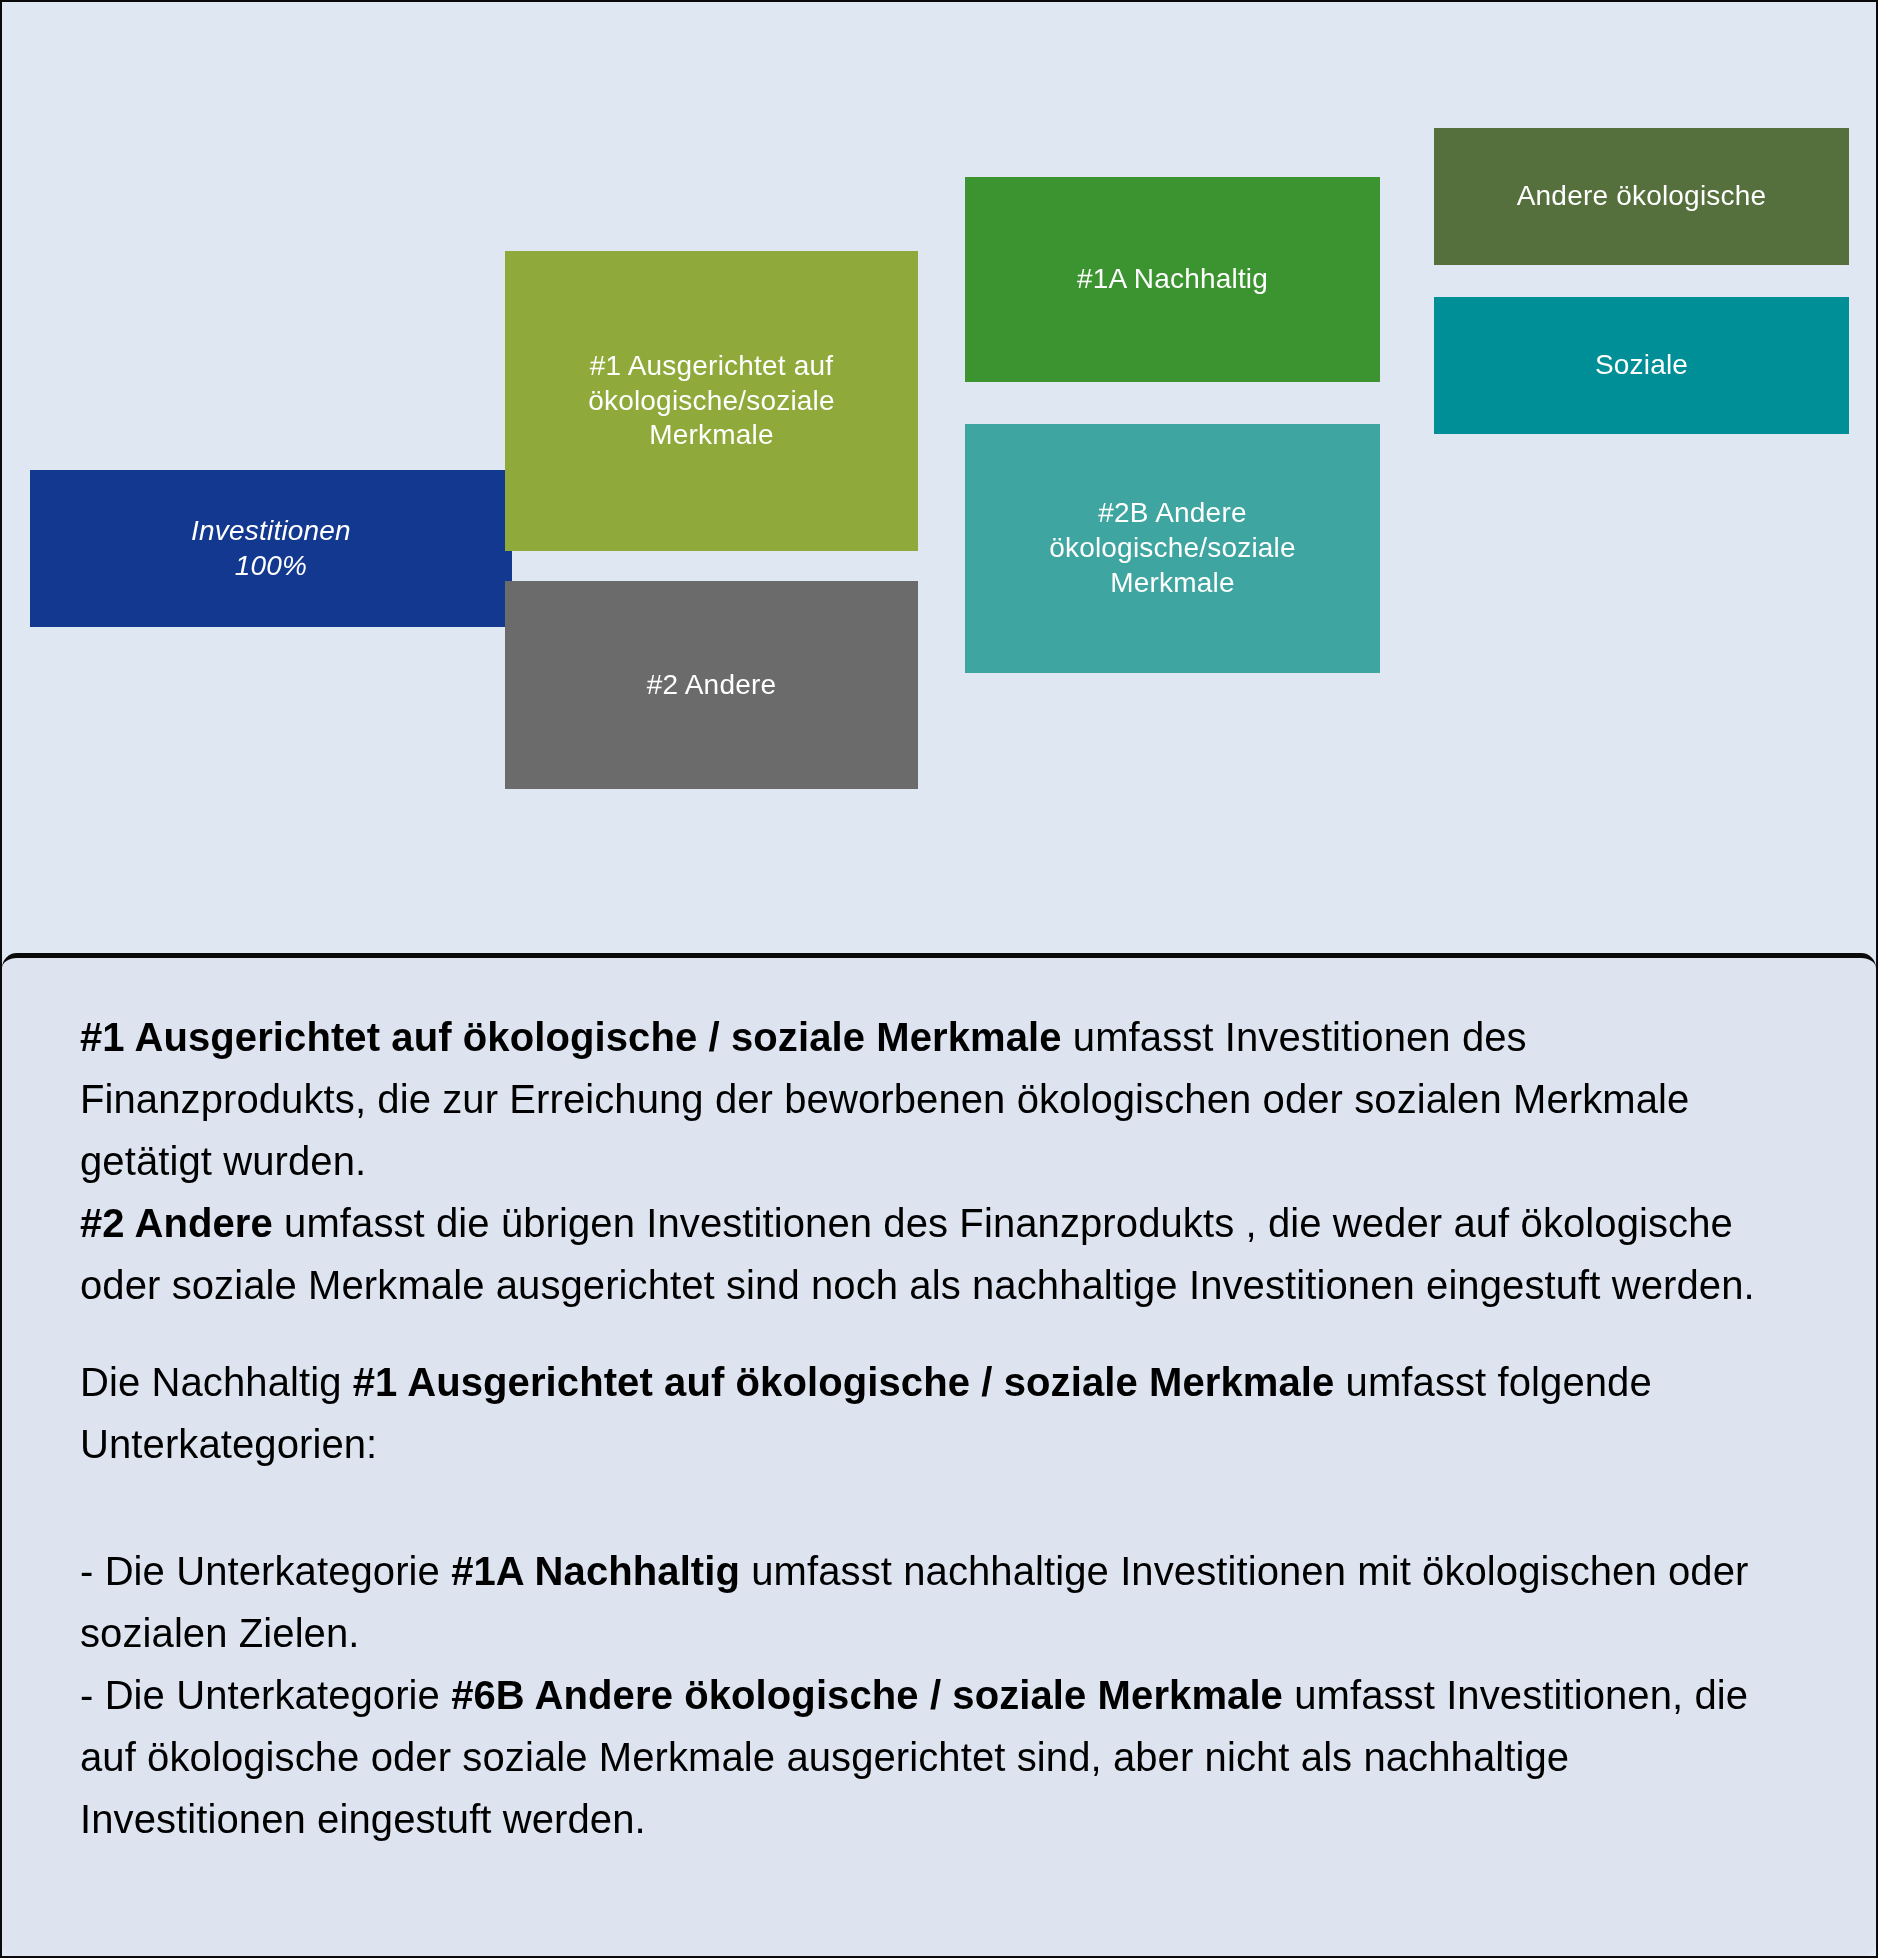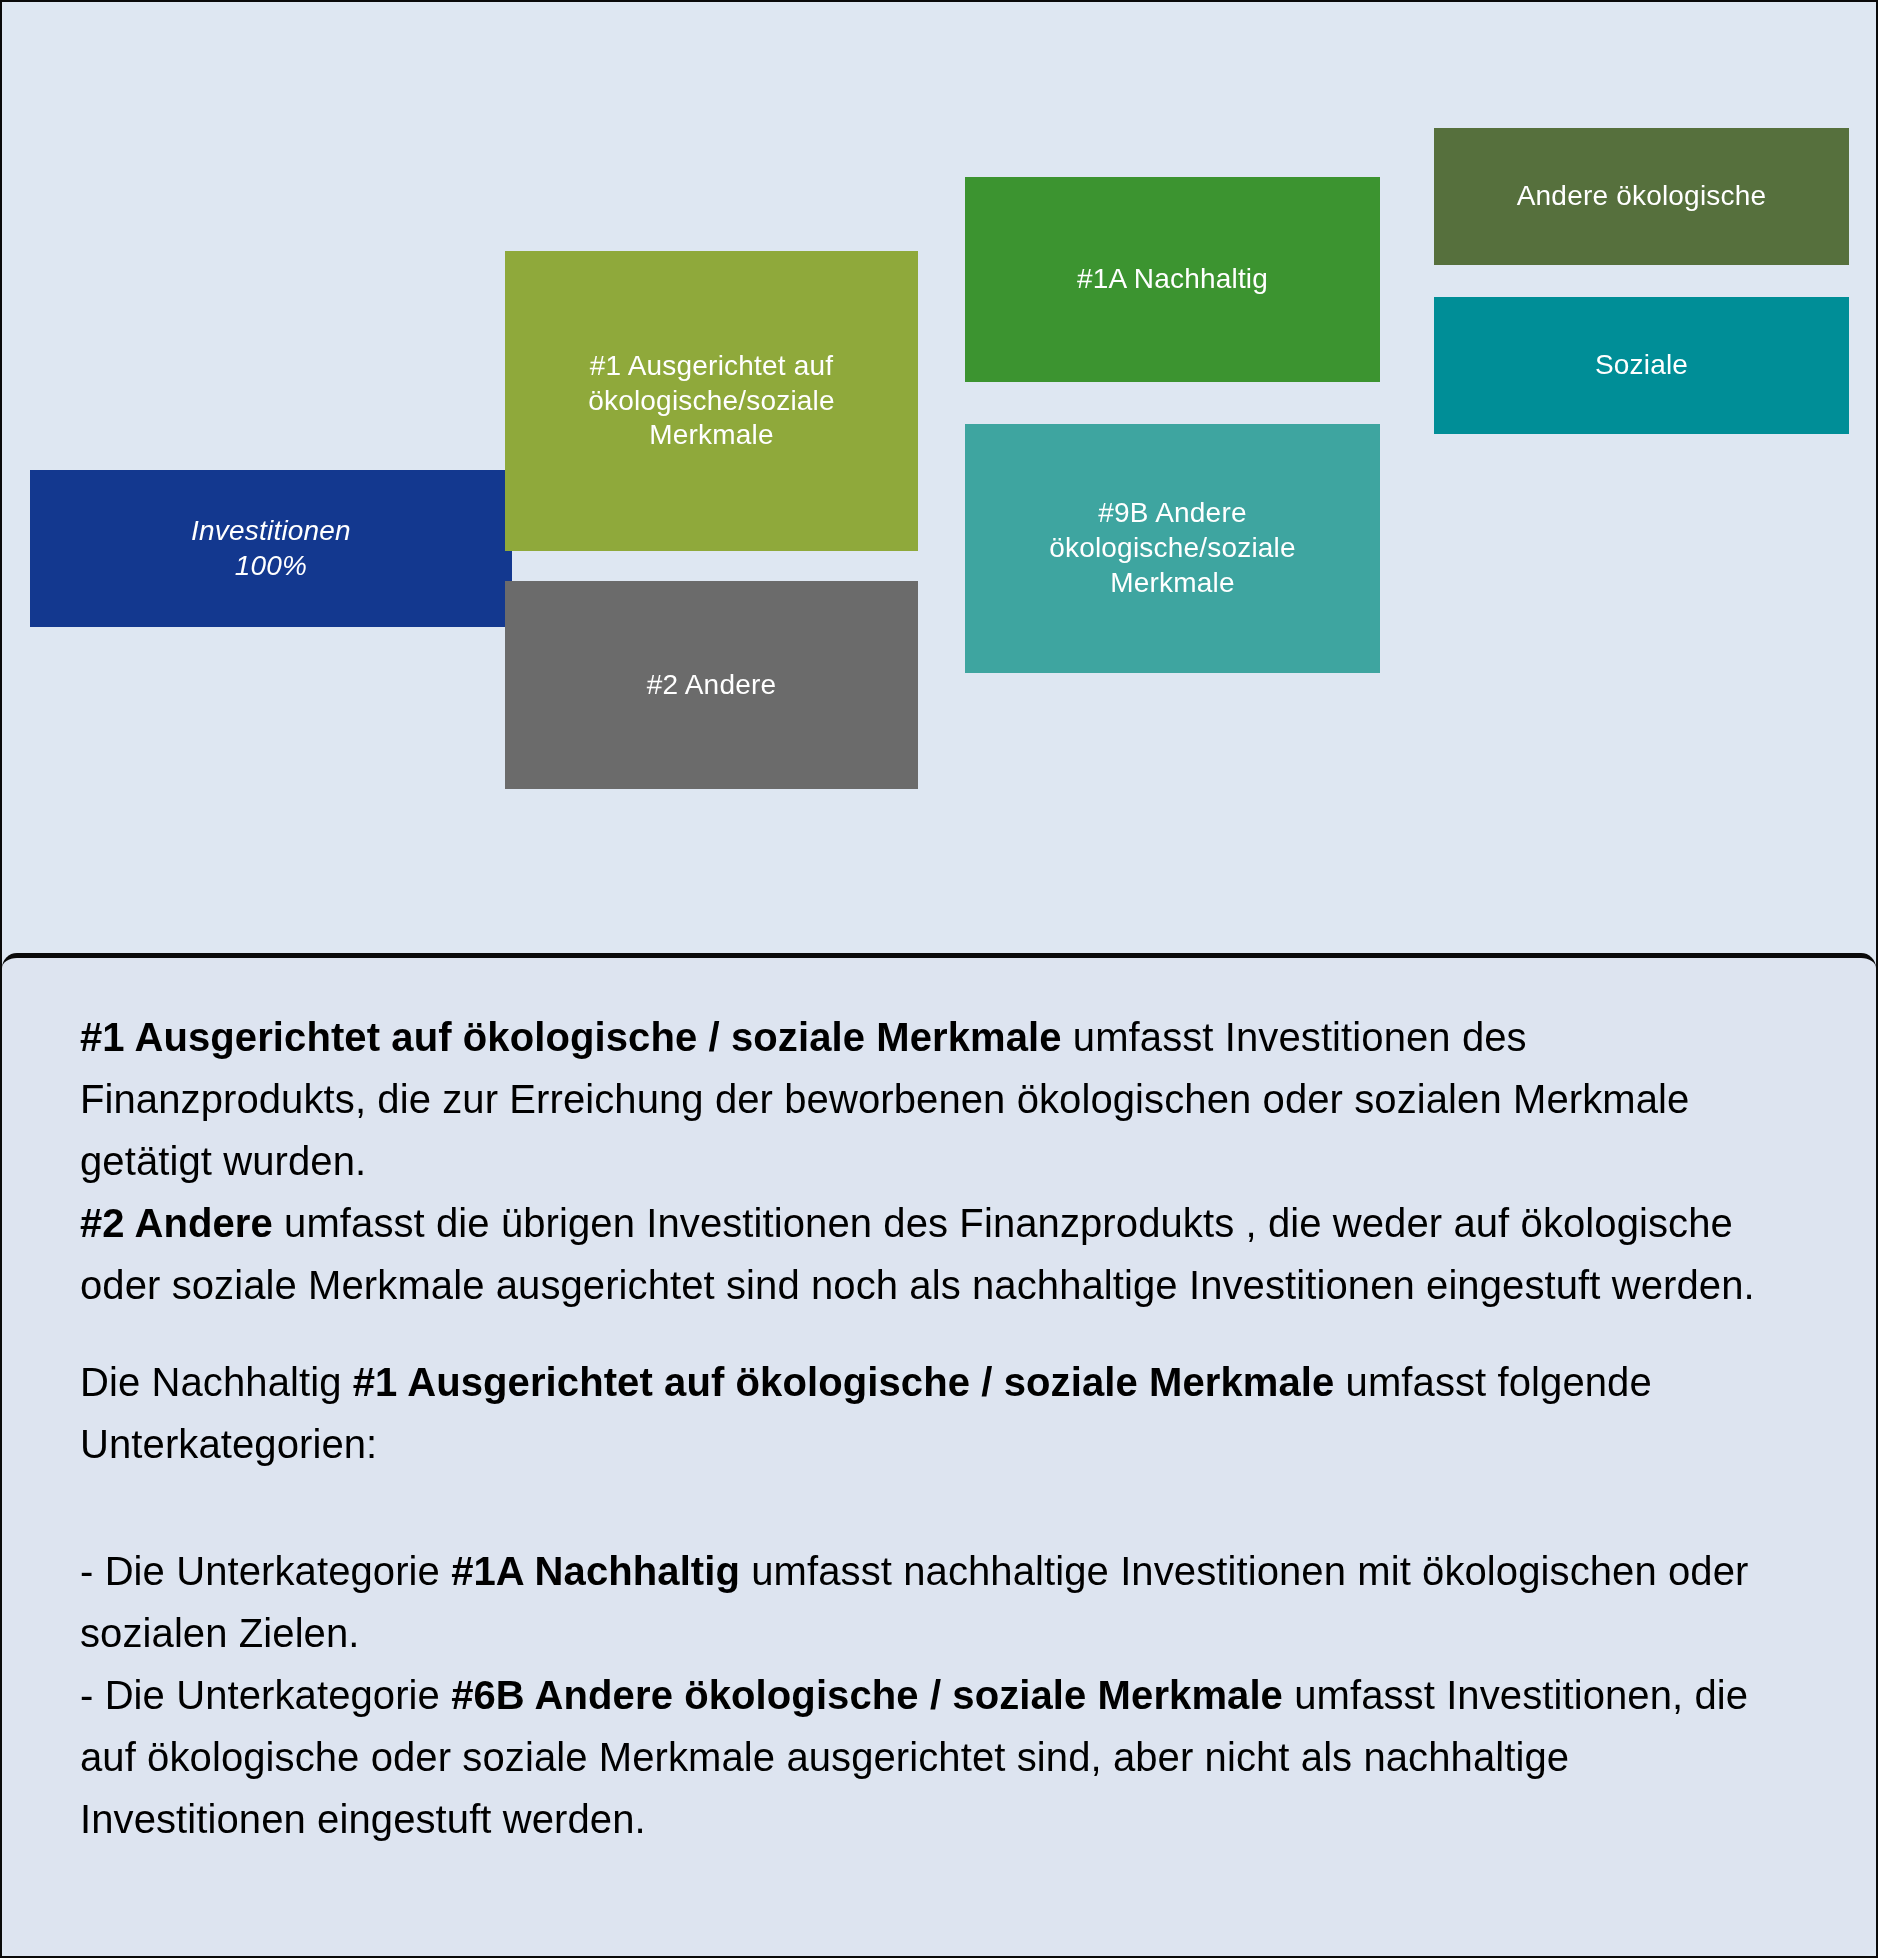--- a/index.html
+++ b/index.html
@@ -99,21 +99,21 @@
 
     <div class="box box-k2" style="background: rgb(107, 107, 107);">
       <span class="box-label">#2 Andere</span>
     </div>
 
     <div class="box box-k1a" style="background: rgb(60, 148, 48);">
       <span class="box-label">#1A Nachhaltig</span>
     </div>
 
     <div class="box box-k1b" style="background: rgb(62, 165, 160);">
-      <span class="box-label">#9B Andere
+      <span class="box-label">#2B Andere
 ökologische/soziale
 Merkmale</span>
     </div>
 
     <div class="box box-oeko" style="background: rgb(86, 112, 61);">
       <span class="box-label">Andere ökologische</span>
     </div>
 
     <div class="box box-soziale" style="background: rgb(0, 142, 151);">
       <span class="box-label">Soziale</span>

